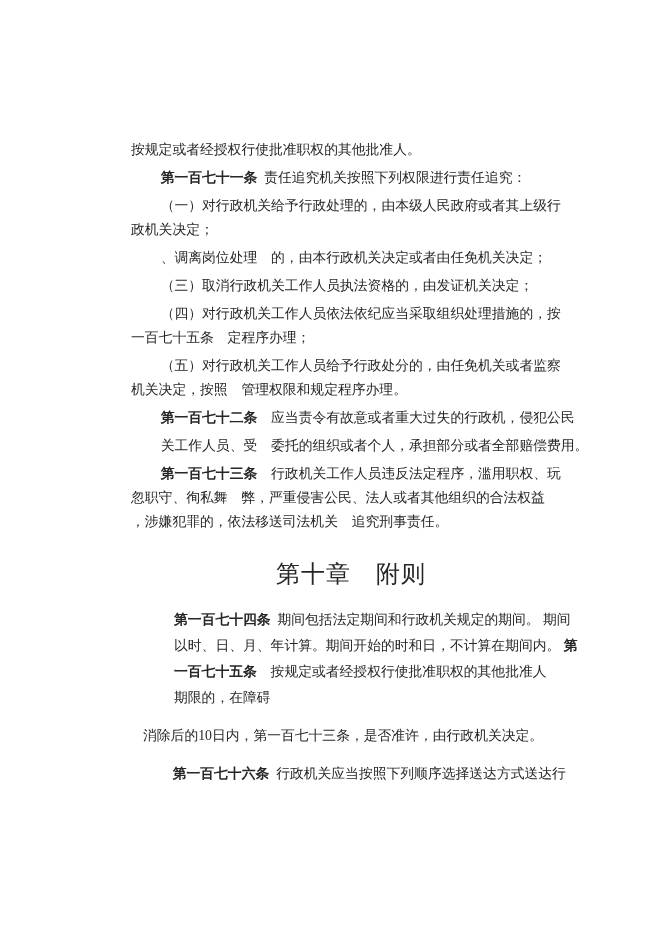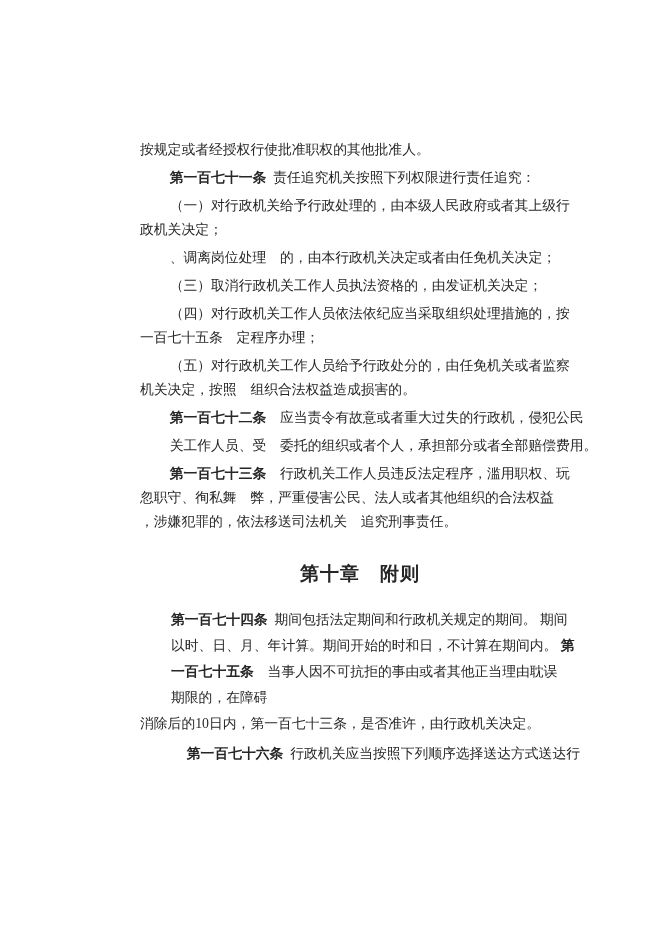--- a/index.html
+++ b/index.html
@@ -9,40 +9,40 @@
     font-family: "Liberation Serif", "DejaVu Serif", serif;
     overflow: hidden;
   }
   .page {
     position: relative;
     width: 664px; height: 929px;
     background: #ffffff;
   }
   .doc {
     position: absolute;
-    left: 140px; top: 138px;
+    left: 131px; top: 138px;
     width: 440px;
     color: #262626;
     font-size: 13.8px;
   }
   .para {
     margin: 0 0 4px 0;
     line-height: 24px;
   }
   .ln { display: block; white-space: pre; }
   .para.indent > .ln:first-child { text-indent: 2.15em; }
   .para.offset { padding-left: 31px; margin: 0; }
   .para.lh26 { line-height: 26px; }
-  .para.tight { margin: 0; }
+  .para.tight { margin: 12px; }
   .para.mt4 { margin-top: 4px; text-align: right; }
   .b { font-weight: 700; }
   .heading {
     margin: 28px 0 21px 0;
-    font-size: 19px;
-    font-weight: 700;
+    font-size: 24px;
+    font-weight: 400;
     letter-spacing: 1px;
     text-align: center;
     line-height: 24px;
   }
 </style>
 </head>
 <body>
 
 <div class="page" style="background: rgb(255, 255, 255);">
   <div class="doc" id="doc" style="color: rgb(38, 38, 38);">
@@ -61,40 +61,40 @@
       </p>
       <p class="para indent">
         <span class="ln"><span>（三）取消行政机关工作人员执法资格的，由发证机关决定；</span></span>
       </p>
       <p class="para indent">
         <span class="ln"><span>（四）对行政机关工作人员依法依纪应当采取组织处理措施的，按</span></span>
         <span class="ln"><span>一百七十五条　定程序办理；</span></span>
       </p>
       <p class="para indent">
         <span class="ln"><span>（五）对行政机关工作人员给予行政处分的，由任免机关或者监察</span></span>
-        <span class="ln"><span>机关决定，按照　组织合法权益造成损害的。</span></span>
+        <span class="ln"><span>机关决定，按照　管理权限和规定程序办理。</span></span>
       </p>
       <p class="para indent">
         <span class="ln"><span class="b">第一百七十二条</span><span>　应当责令有故意或者重大过失的行政机，侵犯公民</span></span>
       </p>
       <p class="para indent">
         <span class="ln"><span>关工作人员、受　委托的组织或者个人，承担部分或者全部赔偿费用。</span></span>
       </p>
       <p class="para indent">
         <span class="ln"><span class="b">第一百七十三条</span><span>　行政机关工作人员违反法定程序，滥用职权、玩</span></span>
         <span class="ln"><span>忽职守、徇私舞　弊，严重侵害公民、法人或者其他组织的合法权益</span></span>
         <span class="ln"><span>，涉嫌犯罪的，依法移送司法机关　追究刑事责任。</span></span>
       </p>
       <h2 class="heading">
         <span class="ln"><span>第十章　附则</span></span>
       </h2>
       <p class="para offset lh26 tight">
         <span class="ln"><span class="b">第一百七十四条</span><span>  期间包括法定期间和行政机关规定的期间。 期间</span></span>
         <span class="ln"><span>以时、日、月、年计算。期间开始的时和日，不计算在期间内。 </span><span class="b">第</span></span>
-        <span class="ln"><span class="b">一百七十五条</span><span>　当事人因不可抗拒的事由或者其他正当理由耽误</span></span>
+        <span class="ln"><span class="b">一百七十五条</span><span>　按规定或者经授权行使批准职权的其他批准人</span></span>
         <span class="ln"><span>期限的，在障碍</span></span>
       </p>
       <p class="para lh26 tight">
         <span class="ln"><span>消除后的10日内，第一百七十三条，是否准许，由行政机关决定。</span></span>
       </p>
       <p class="para indent lh26 tight mt4">
         <span class="ln"><span class="b">第一百七十六条</span><span>  行政机关应当按照下列顺序选择送达方式送达行</span></span>
       </p>
     </div>
 </div>

